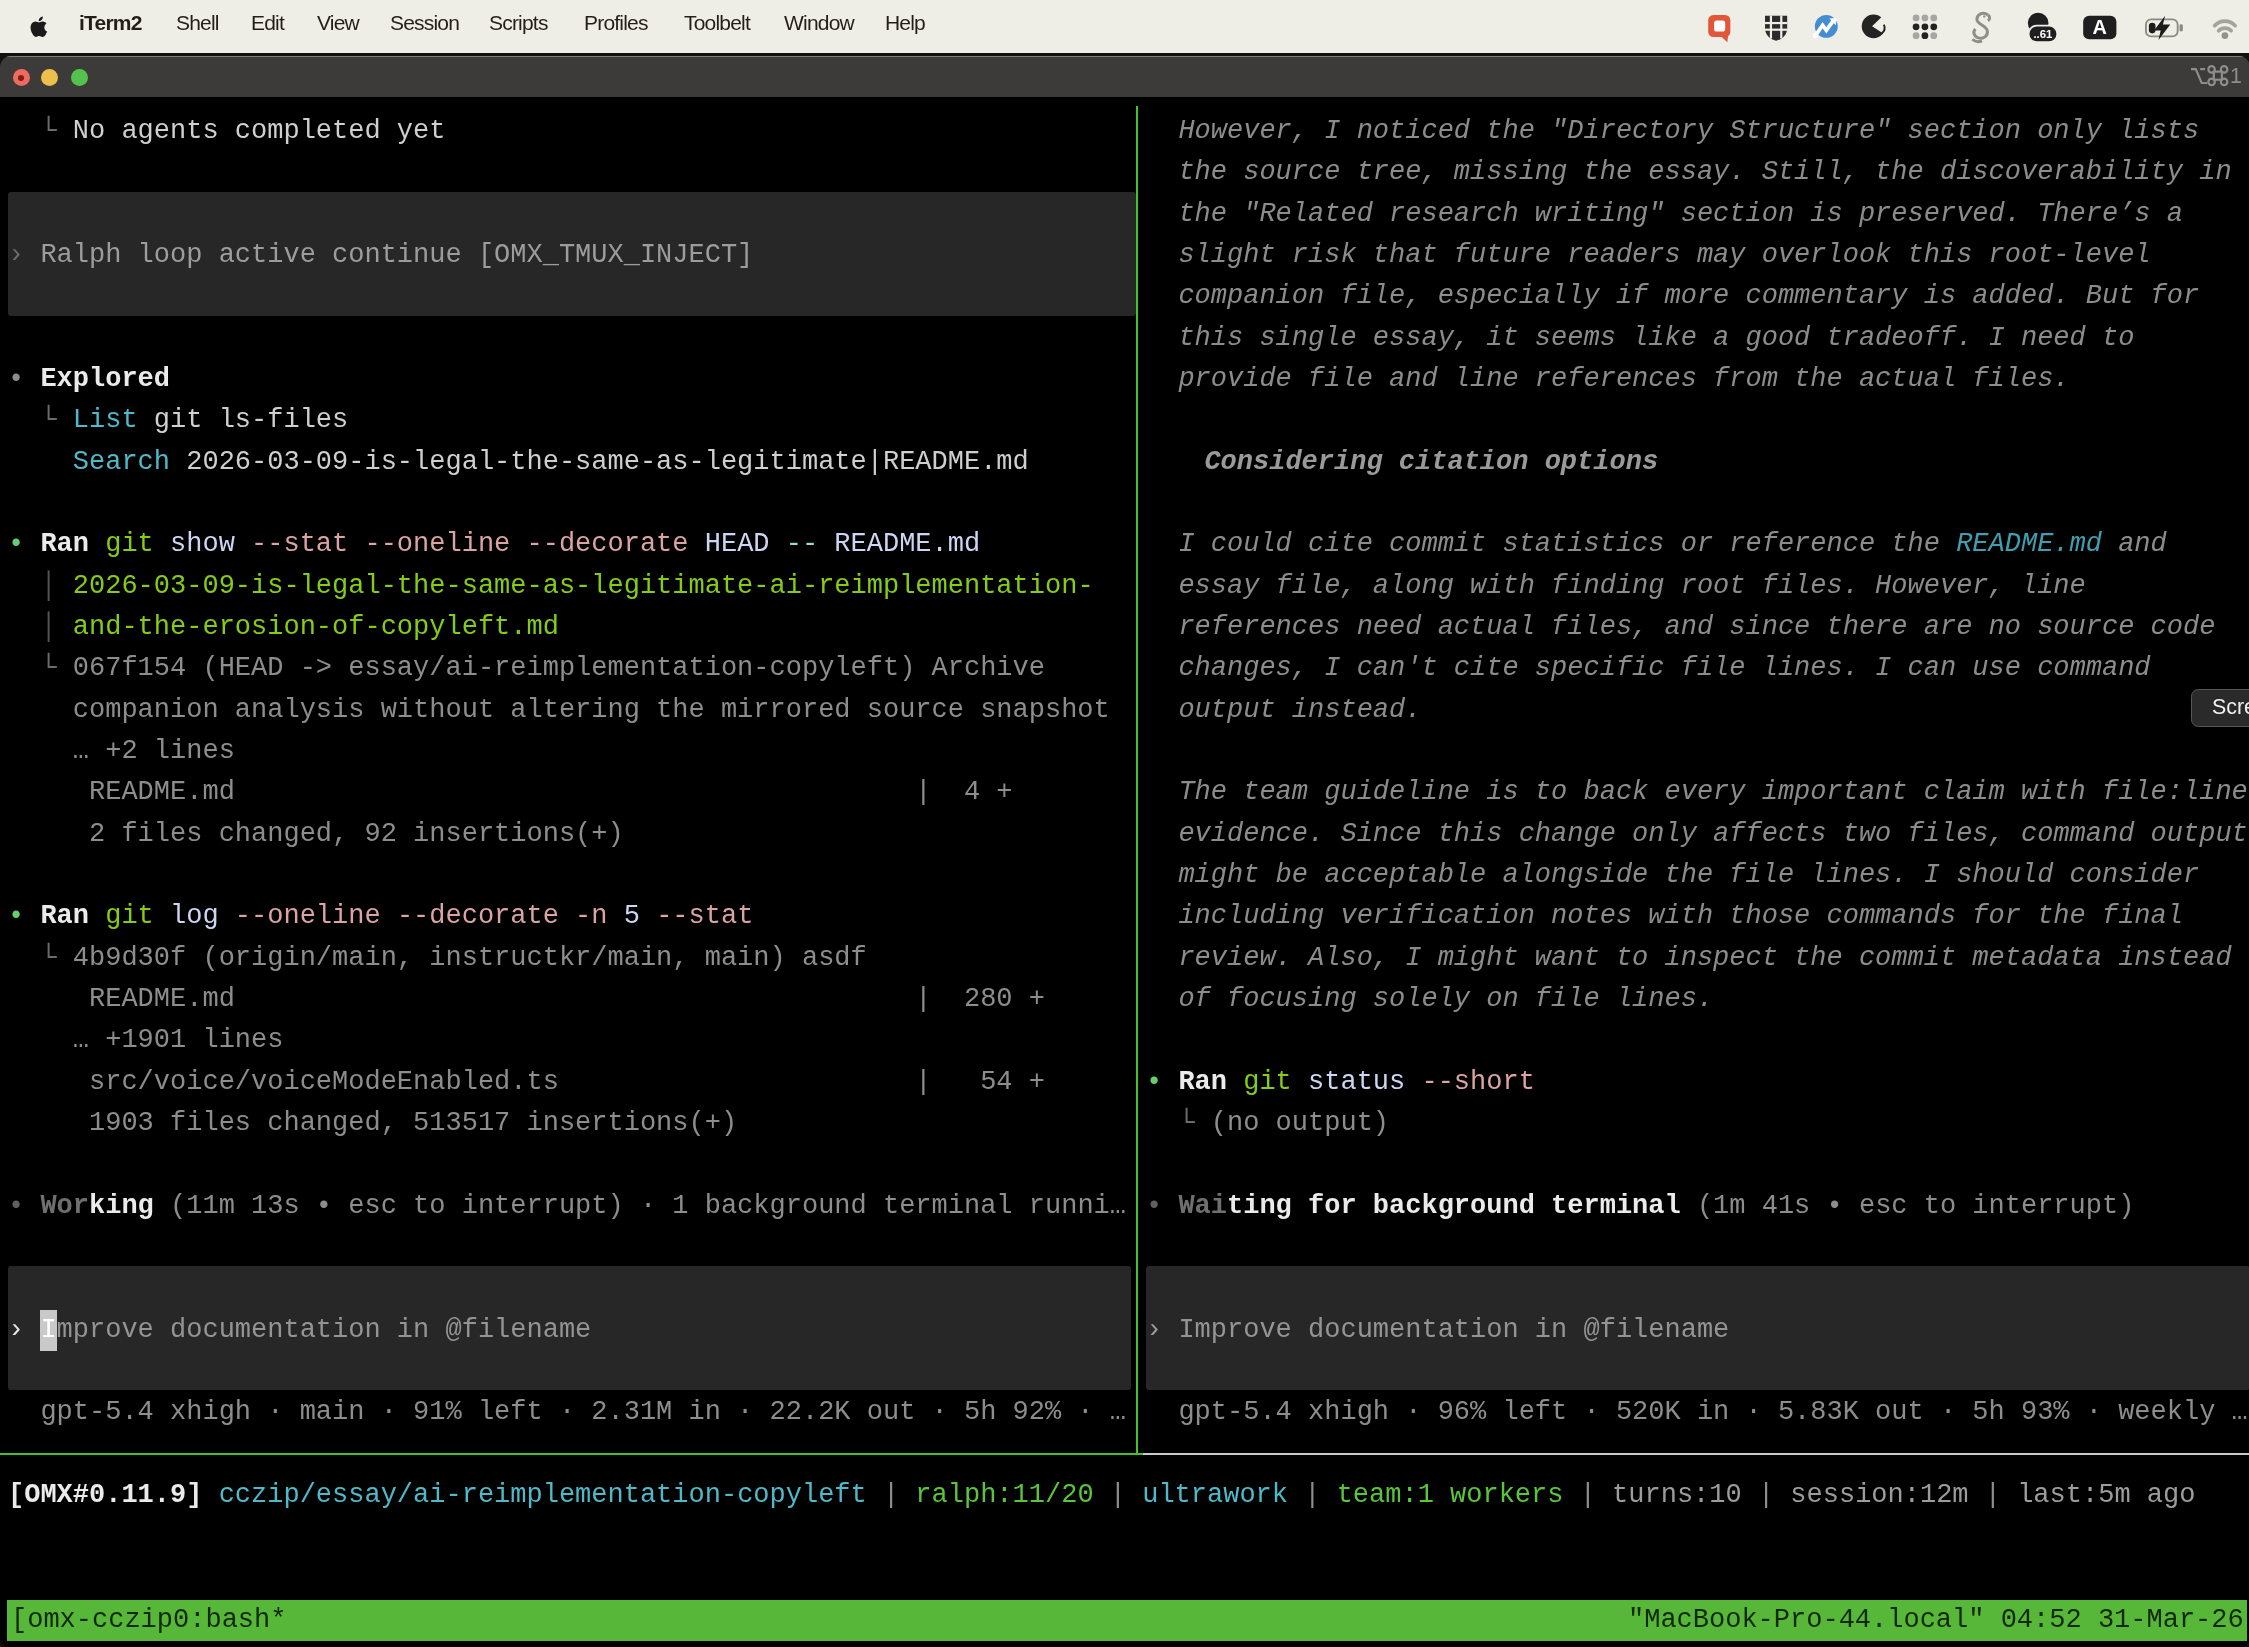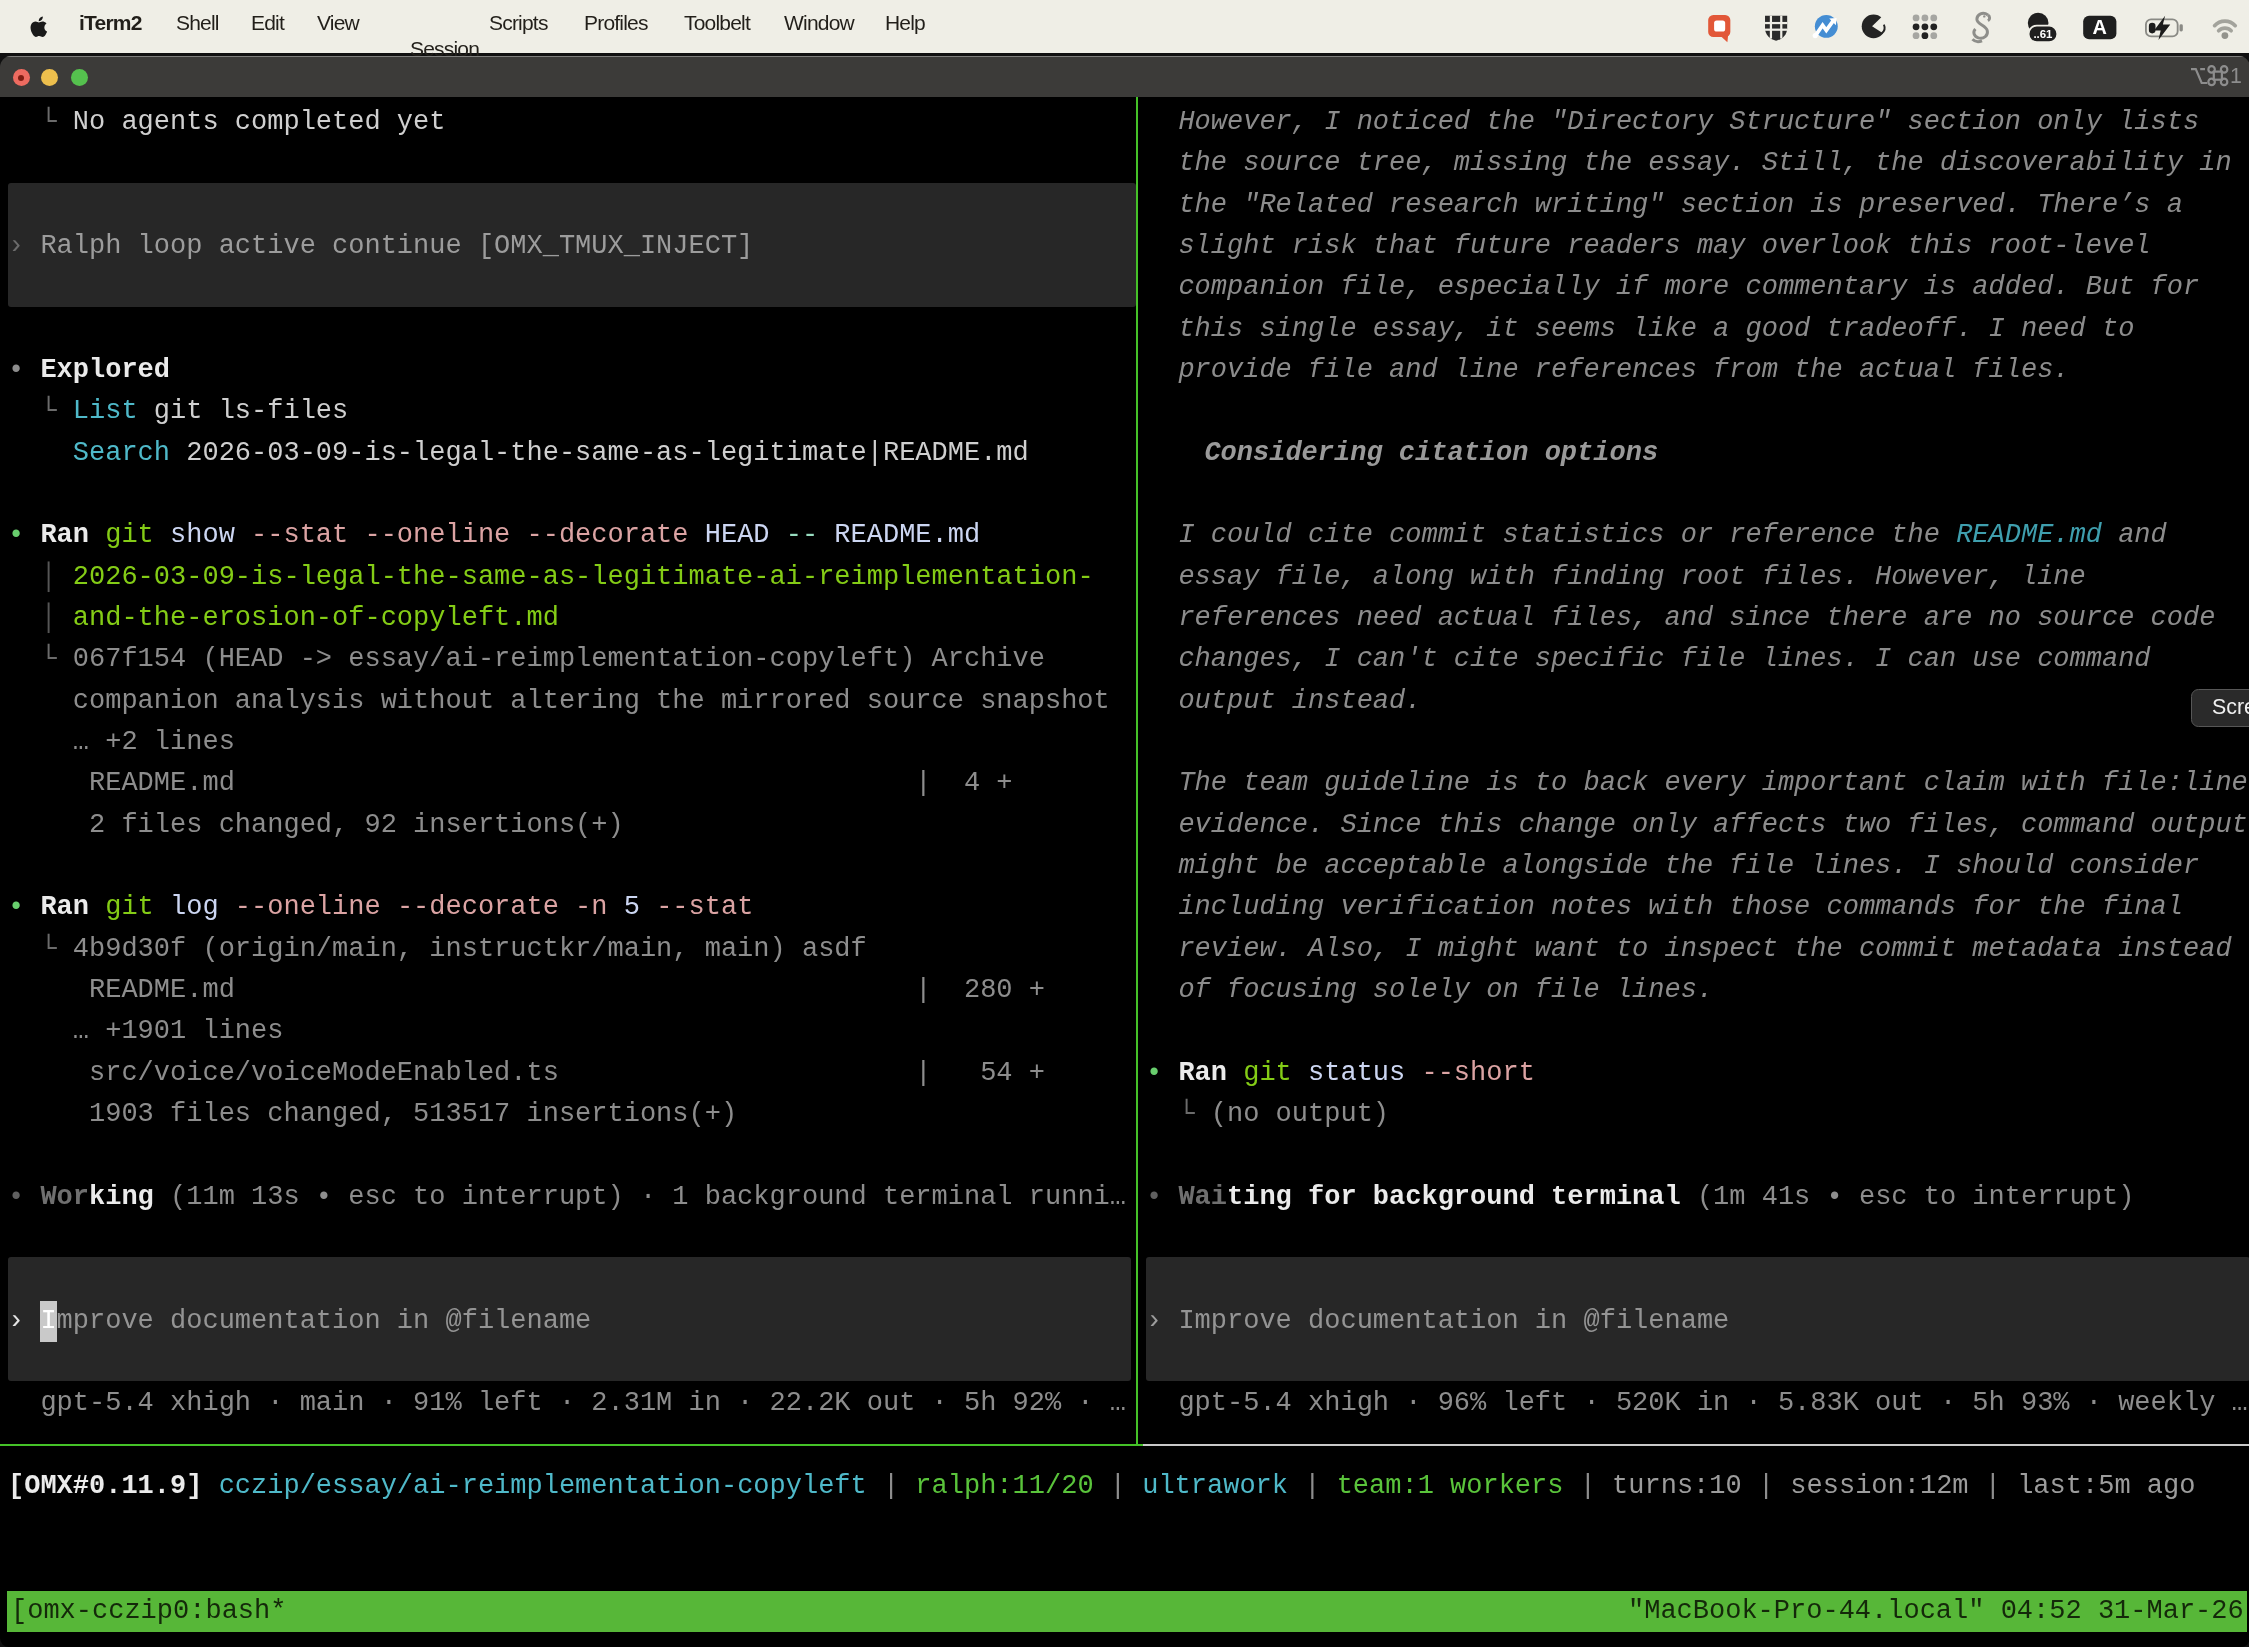--- a/index.html
+++ b/index.html
@@ -44,21 +44,21 @@
         <rect x="31" y="9" width="11" height="11"></rect>
         <circle cx="28" cy="6" r="4.4"></circle>
           <circle cx="45" cy="6" r="4.4"></circle>
           <circle cx="28" cy="23" r="4.4"></circle>
           <circle cx="45" cy="23" r="4.4"></circle>
       </g>
       <text x="53" y="25" fill="#8d8d8d" font-family="Liberation Sans" font-size="29px">1</text>
     </svg>
   </div>
 
-  <div id="term" style="position:absolute;left:0;top:97px;width:2250px;height:1494px;">
+  <div id="term" style="position:absolute;left:0;top:106px;width:2250px;height:1494px;">
     <div style="position:absolute;left:8px;top:86px;width:1128px;height:124px;background:#272727;border-radius:3px;"></div>
     <div style="position:absolute;left:8px;top:1160px;width:1123px;height:124px;background:#272727;border-radius:3px;"></div>
     <div style="position:absolute;left:1146px;top:1160px;width:1104px;height:124px;background:#272727;border-radius:3px;"></div>
     <div style="position:relative;top:-97px;">
         <div class="ln" style="top:102px;left:8px"><i class="dim">  └ </i><i class="lt">No agents completed yet</i></div>
         <div class="ln" style="top:226px;left:8px"><i class="dim">› </i><i class="g9">Ralph loop active continue [OMX_TMUX_INJECT]</i></div>
         <div class="ln" style="top:350px;left:8px"><i class="g">• </i><i class="w">Explored</i></div>
         <div class="ln" style="top:391px;left:8px"><i class="dim">  └ </i><i class="cy">List</i><i class="lt"> git ls-files</i></div>
         <div class="ln" style="top:433px;left:8px">    <i class="cy">Search</i><i class="lt"> 2026-03-09-is-legal-the-same-as-legitimate|README.md</i></div>
         <div class="ln" style="top:515px;left:8px"><i class="grn">• </i><i class="w">Ran</i> <i class="bl">git</i> <i class="pale">show</i> <i class="pk">--stat</i> <i class="pk">--oneline</i> <i class="pk">--decorate</i> <i class="pale">HEAD</i> <i class="mint">--</i> <i class="pale">README.md</i></div>
@@ -118,21 +118,21 @@
 
   <div style="position:absolute;left:0;top:0;width:2250px;height:53px;background:#efeee6;">
     <svg style="position:absolute;left:29.5px;top:14.8px;" width="20" height="23.6" viewBox="0 0 26 31">
       <path fill="#1a1a1a" d="M18.7 16.4c0-3.4 2.8-5 2.9-5.1-1.6-2.3-4-2.6-4.9-2.7-2.1-.2-4.1 1.2-5.1 1.2-1 0-2.7-1.2-4.4-1.2-2.3 0-4.4 1.3-5.5 3.3-2.4 4.1-.6 10.2 1.7 13.5 1.1 1.6 2.4 3.5 4.2 3.4 1.7-.1 2.3-1.1 4.4-1.1 2 0 2.6 1.1 4.4 1.1 1.8 0 3-1.7 4.1-3.3 1.3-1.9 1.8-3.7 1.8-3.8-.1 0-3.5-1.4-3.6-5.3zM15.3 6.3c.9-1.1 1.6-2.7 1.4-4.3-1.4.1-3 .9-3.9 2-.9 1-1.6 2.7-1.4 4.2 1.5.1 3-.8 3.9-1.9z"></path>
     </svg>
     <div style="position:absolute;left:0;top:11px;height:29.5px;font-family:'Liberation Sans',sans-serif;font-size:21px;color:#221f1a;letter-spacing:-0.8px;">
         <span style="position:absolute;left:79px;top:0;font-weight:700;">iTerm2</span>
         <span style="position:absolute;left:176px;top:0;">Shell</span>
         <span style="position:absolute;left:251px;top:0;">Edit</span>
         <span style="position:absolute;left:317px;top:0;">View</span>
-        <span style="position:absolute;left:410px;top:0;margin-top:26px;">Session</span>
+        <span style="position:absolute;left:390px;top:0;">Session</span>
         <span style="position:absolute;left:489px;top:0;">Scripts</span>
         <span style="position:absolute;left:584px;top:0;">Profiles</span>
         <span style="position:absolute;left:684px;top:0;">Toolbelt</span>
         <span style="position:absolute;left:784px;top:0;">Window</span>
         <span style="position:absolute;left:885px;top:0;">Help</span>
       </div>
     <svg style="position:absolute;left:1689px;top:0;" width="561" height="52" viewBox="2288 0 760 70">
   <g>
     <rect x="2314" y="20" width="30" height="30" rx="7" fill="#e25738"></rect>
     <path d="M2330 48 L2341 48 L2340 57 Z" fill="#e25738"></path>

